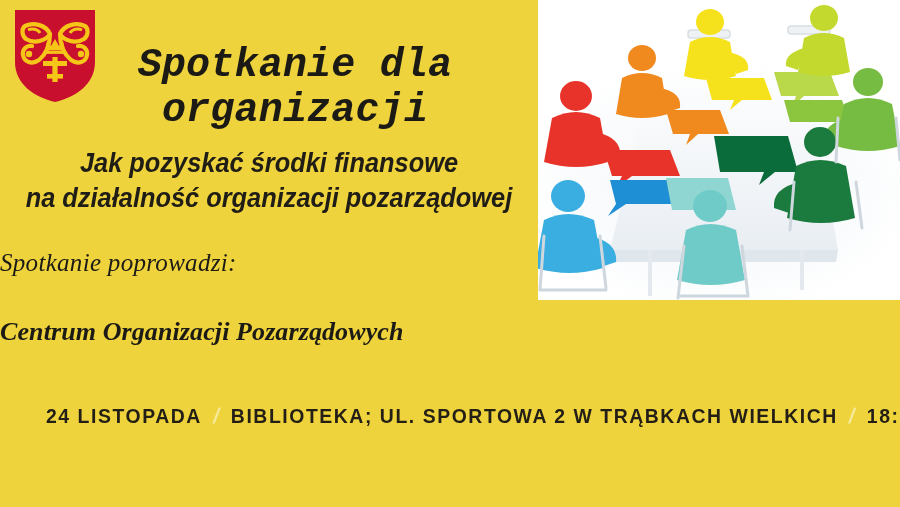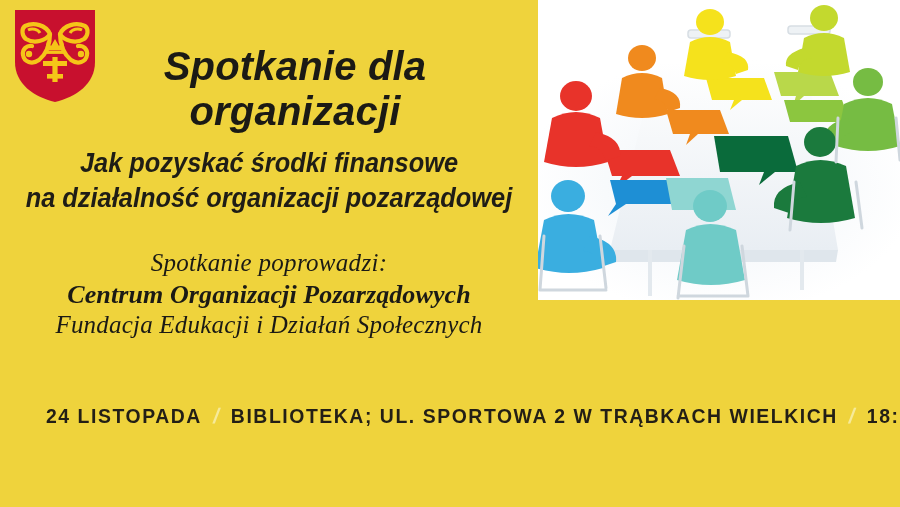--- a/index.html
+++ b/index.html
@@ -48,21 +48,21 @@
   }
   .photo svg { position: absolute; inset: 0; width: 100%; height: 100%; }
 
   
   .title {
     position: absolute;
     left: 0px;
     top: 44px;
     width: 538px;
     text-align: center;
-    font-family: Liberation Sans, sans-serif;
+    font-family: Liberation Mono, monospace;
     font-weight: bold;
     font-style: italic;
     font-size: 40px;
     line-height: 1.12;
     color: #1b1a15;
     letter-spacing: 0.2px;
     padding: 0 28px 0 80px;
     box-sizing: border-box;
   }
   .title .l2 { display: block; }
@@ -82,37 +82,38 @@
     transform: scaleX(0.94);
     transform-origin: center top;
   }
   .subtitle .l2 { display: block; }
 
   .presenter {
     position: absolute;
     left: 0px;
     top: 248px;
     width: 538px;
-    text-align: center;
+    text-align: left;
     font-family: "Liberation Serif", serif;
     font-style: italic;
     color: #1b1a15;
   }
   .presenter .lead {
     display: block;
     font-size: 25px;
     line-height: 1.22;
     letter-spacing: 0.3px;
   }
   .presenter .org {
     display: block;
     font-size: 26px;
     font-weight: bold;
     line-height: 1.22;
     letter-spacing: 0.1px;
+    margin-top: 37px;
   }
   .presenter .found {
     display: block;
     font-size: 25px;
     line-height: 1.22;
     letter-spacing: 0.2px;
   }
 
   
   .footer {
@@ -264,21 +265,20 @@
   </div>
 
   <div class="subtitle">
     <span>Jak pozyskać środki finansowe</span>
     <span class="l2">na działalność organizacji pozarządowej</span>
   </div>
 
   <div class="presenter">
     <span class="lead">Spotkanie poprowadzi:</span>
     <span class="org">Centrum Organizacji Pozarządowych</span>
-    <span class="found">Fundacja Edukacji i Działań Społecznych</span>
   </div>
 
   <div class="footer">
     <span>24 LISTOPADA</span>
     <span class="sep">/</span>
     <span>BIBLIOTEKA; UL. SPORTOWA 2 W TRĄBKACH WIELKICH</span>
     <span class="sep">/</span>
     <span>18:00</span>
   </div>
 

